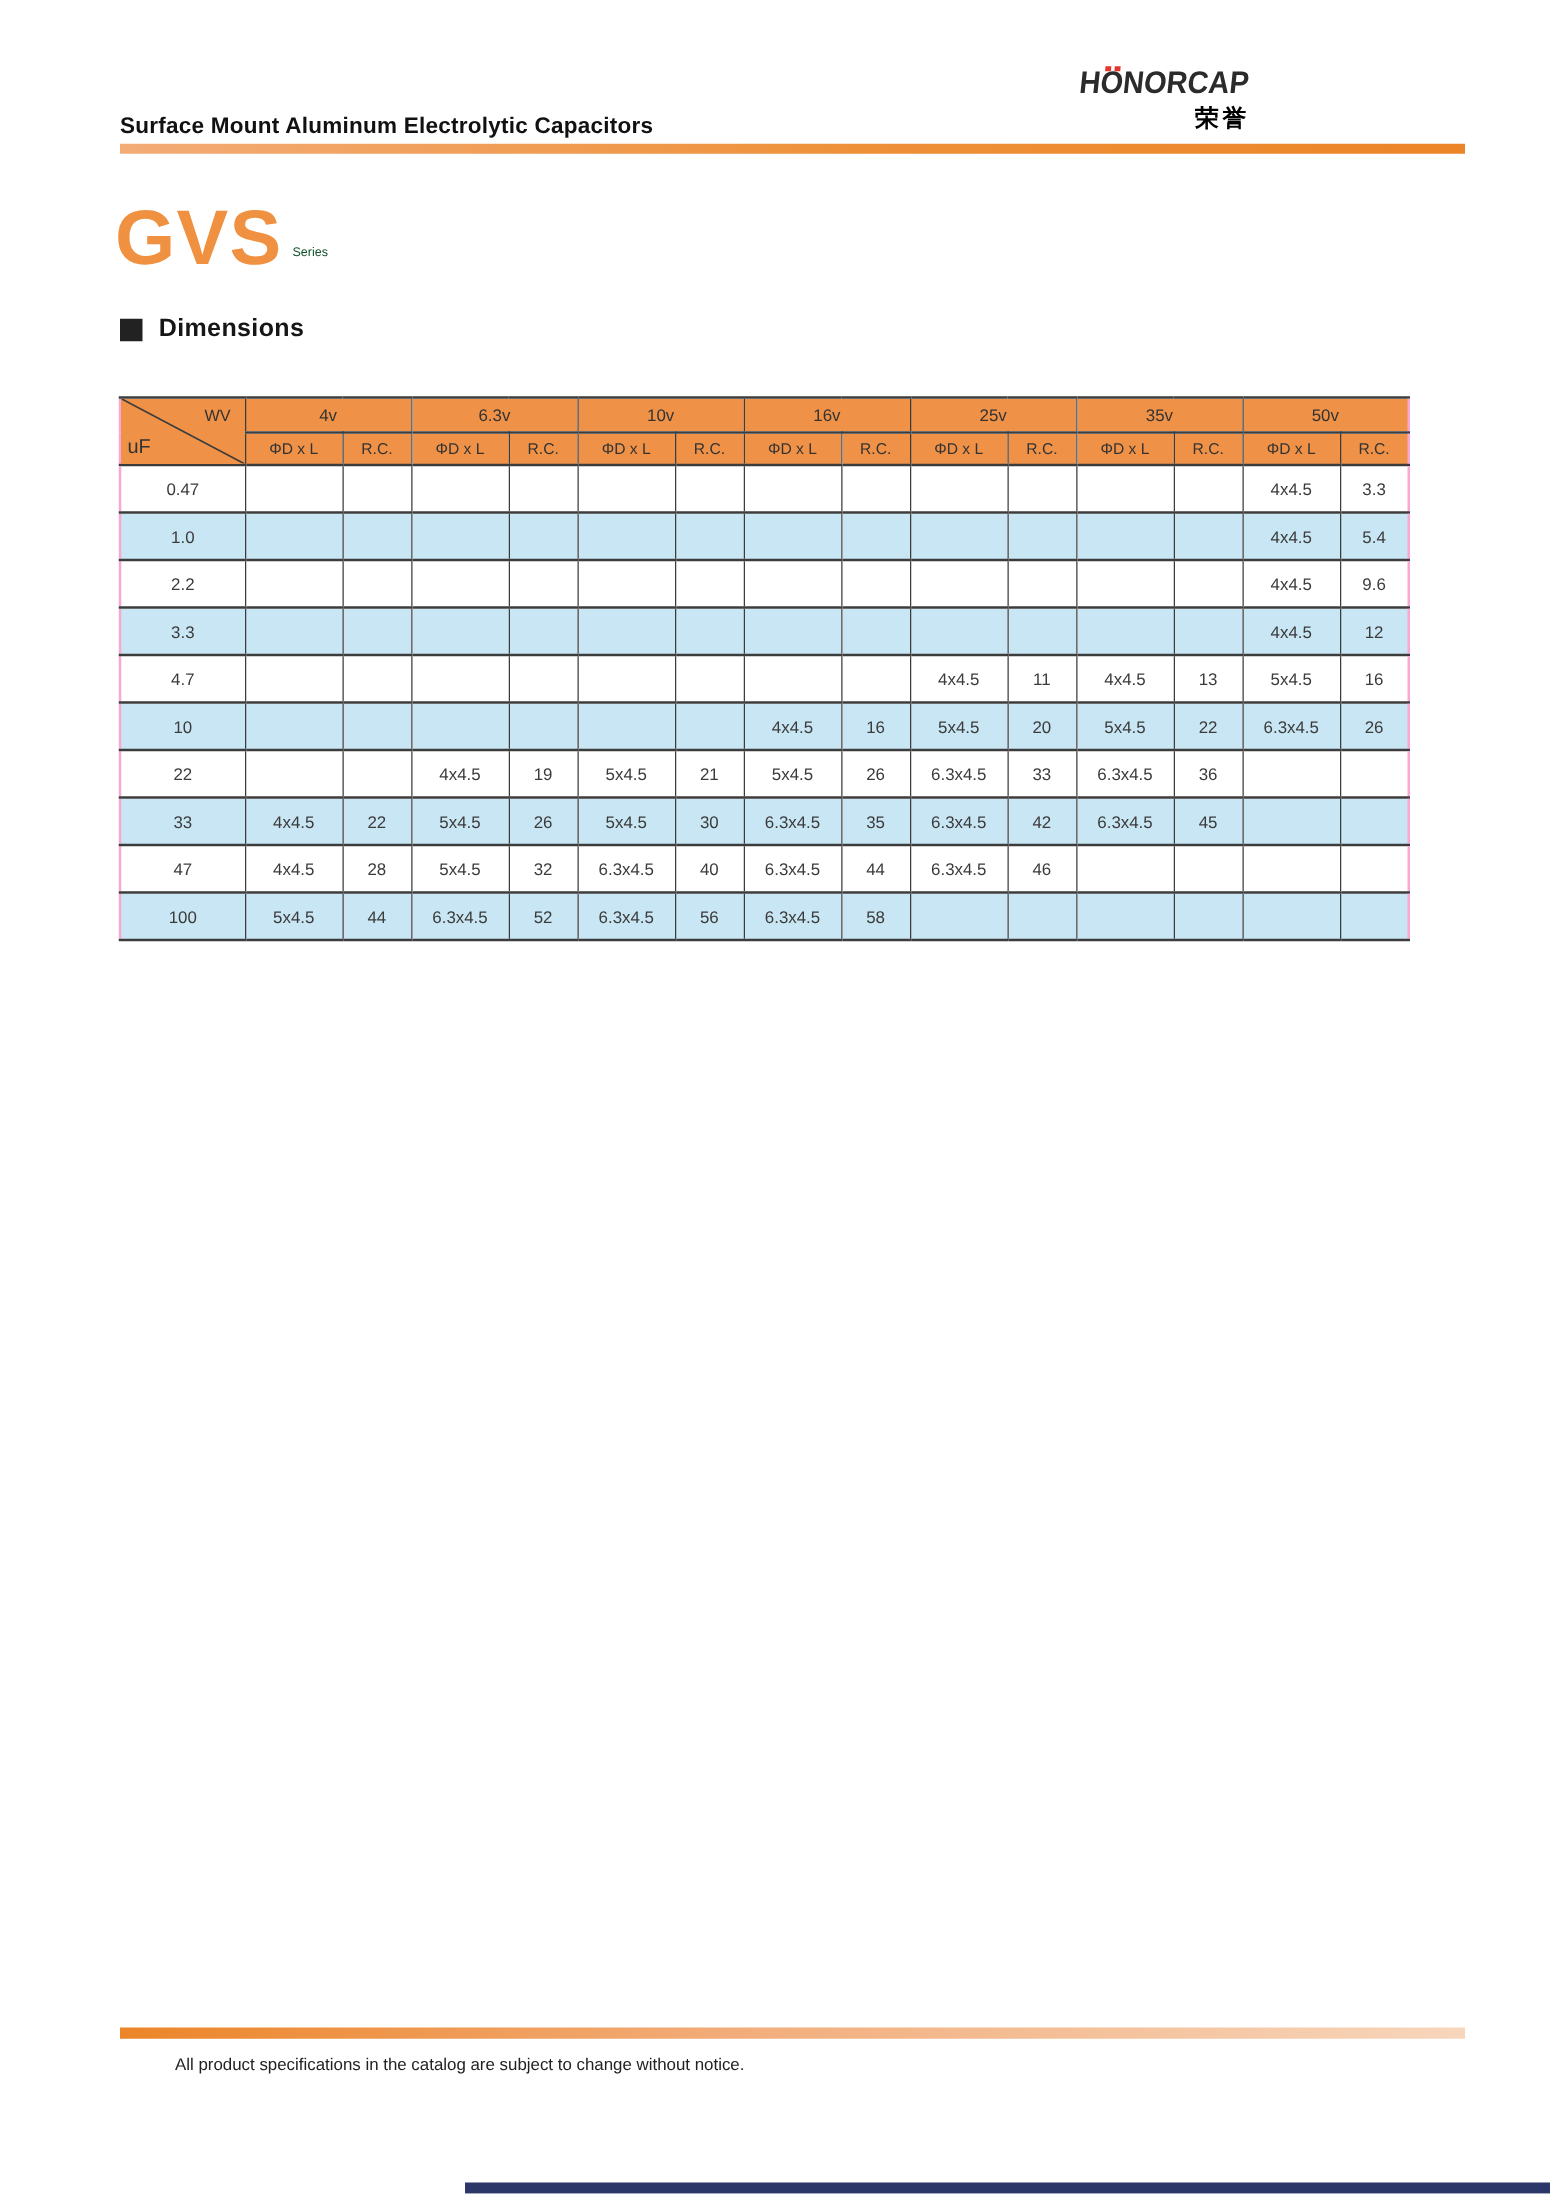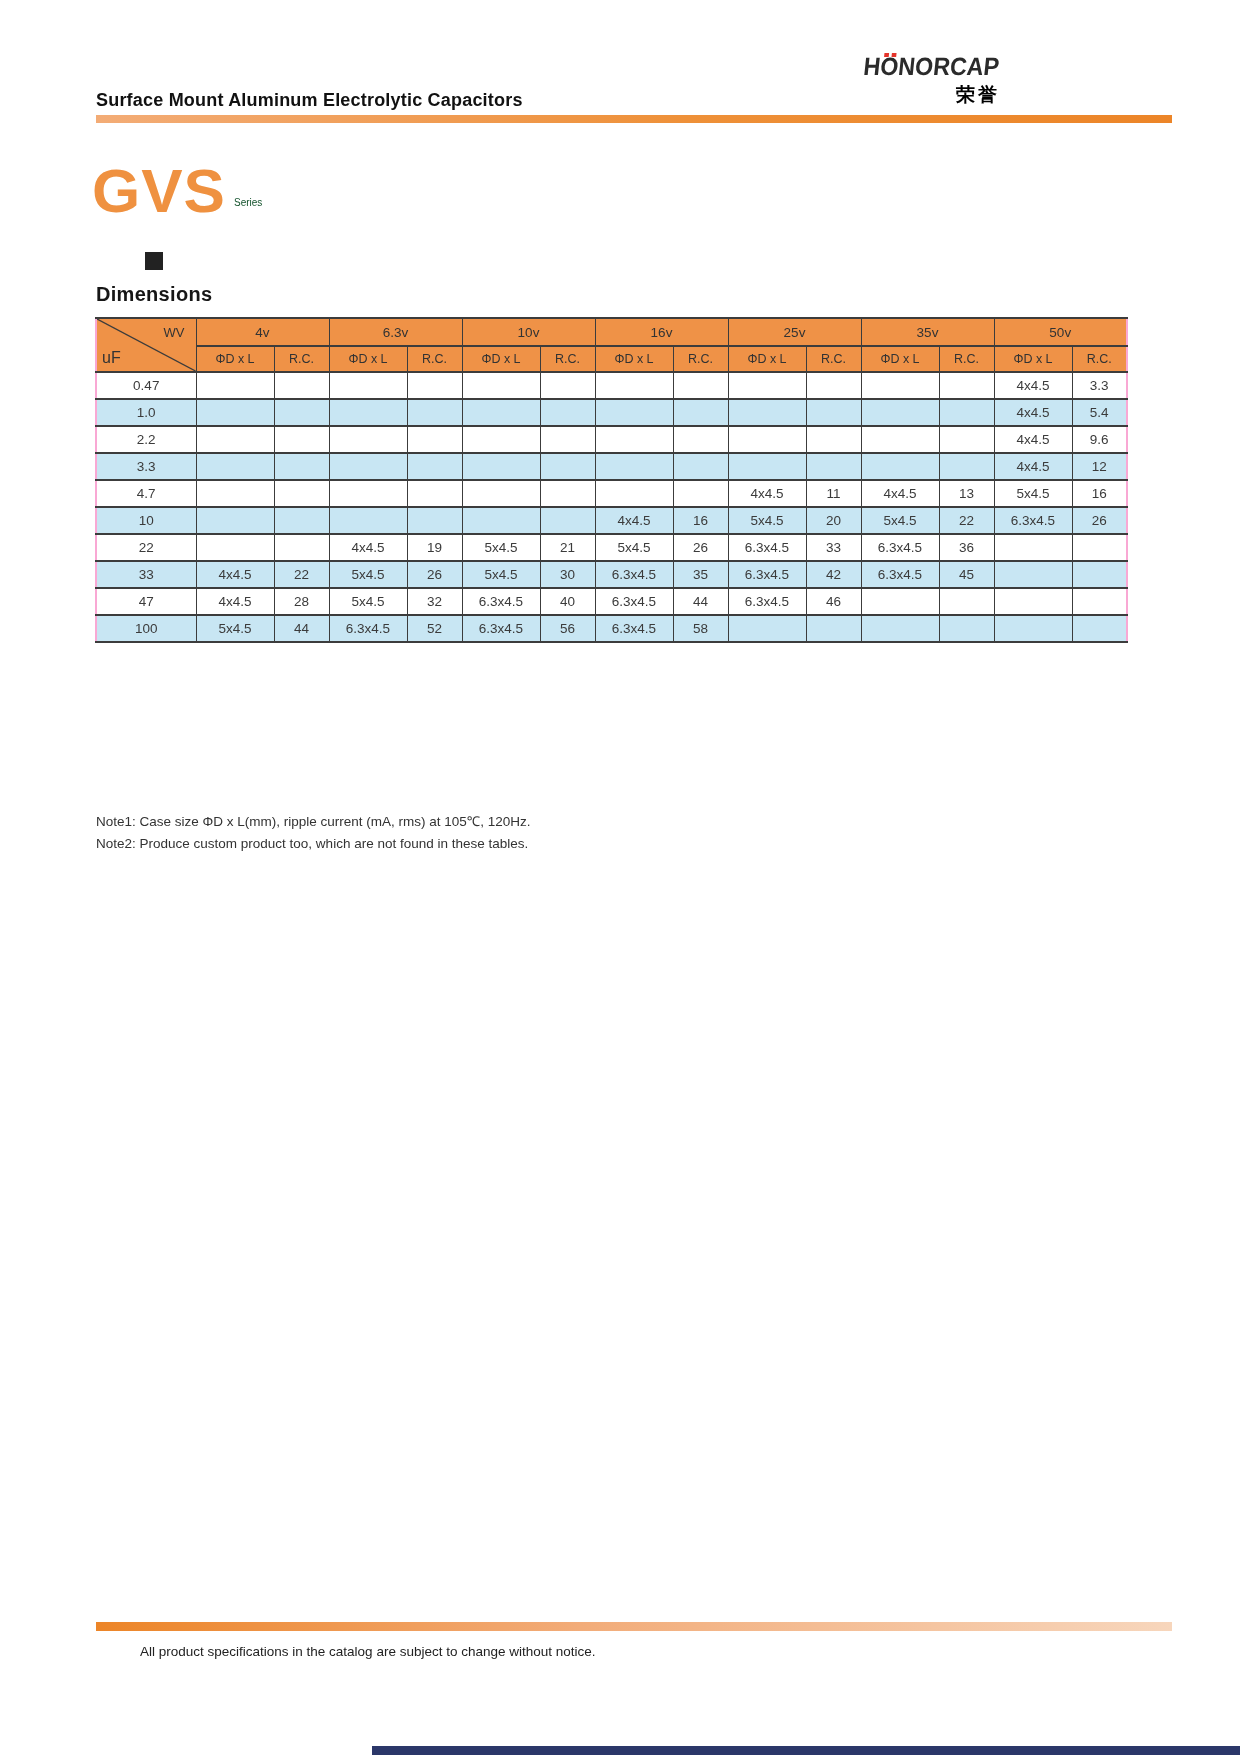--- a/index.html
+++ b/index.html
@@ -35,21 +35,21 @@
   }
 
   
   .series-name {
     position:absolute; left:92px; top:155px;
     font-size:62px; font-weight:bold; color:var(--orange_text,#EF9140); letter-spacing:1px;
   }
   .series-suffix { position:absolute; left:234px; top:197px; font-size:10px; color:#14532d; }
 
   
-  .section { position:absolute; left:96px; top:252px; display:flex; align-items:center; gap:13px;flex-direction:column; }
+  .section { position:absolute; left:96px; top:252px; display:flex; align-items:center; gap:13px; }
   .section-square { width:18px; height:18px; background:#222; }
   .section-title { font-size:20px; font-weight:bold; color:#161616; letter-spacing:.3px; }
 
   
   .dim-table {
     position:absolute; left:95px; top:317px;
     border-collapse:collapse; table-layout:fixed;
     border:2px solid #f9a8d4;
   }
   .col-uf   { width:100px; }
@@ -57,21 +57,21 @@
   .col-rc   { width:55px; }
   .dim-table th, .dim-table td {
     border:1px solid #3c3c3c; border-top-width:2px; border-bottom-width:2px;
     text-align:center; vertical-align:middle;
     font-size:13.5px; font-weight:normal; color:#3b3b3b;
     overflow:hidden; white-space:nowrap;
   }
   .dim-table thead th { background:var(--orange,#EF9247); color:#333; }
   .volt-row th { height:28px; }
   .sub-row th  { height:26px; font-size:12.5px; }
-  .dim-table tbody tr { height:27px; background:#ffffff; }
+  .dim-table tbody tr { height:38px; background:#ffffff; }
   .dim-table tbody tr:nth-child(even) { background:var(--row_blue,#C8E6F3); }
   .corner { position:relative; padding:0; }
   .corner svg { position:absolute; left:0; top:0; width:100%; height:100%; display:block; }
   .corner .wv { position:absolute; top:6px; right:11px; font-size:13px; color:#333; }
   .corner .uf { position:absolute; bottom:4px; left:5px; font-size:16px; color:#333; }
 
   
   .notes { position:absolute; left:96px; top:811px; font-size:13.5px; color:#333; line-height:22px; }
 
   
@@ -327,22 +327,18 @@
           <td></td>
           <td></td>
           <td></td>
           <td></td>
           <td></td>
           <td></td>
         </tr>
       </tbody>
   </table>
 
-  <div class="notes">
-    <p>Note1: Case size ΦD x L(mm), ripple current (mA, rms) at 105℃, 120Hz.</p>
-    <p>Note2: Produce custom product too, which are not found in these tables.</p>
-  </div>
 
   <div class="bar-bottom"></div>
   <div class="footer-text">All product specifications in the catalog are subject to change without notice.</div>
   <div class="navy-bar"></div>
 
 </div>
 
 </body></html>

